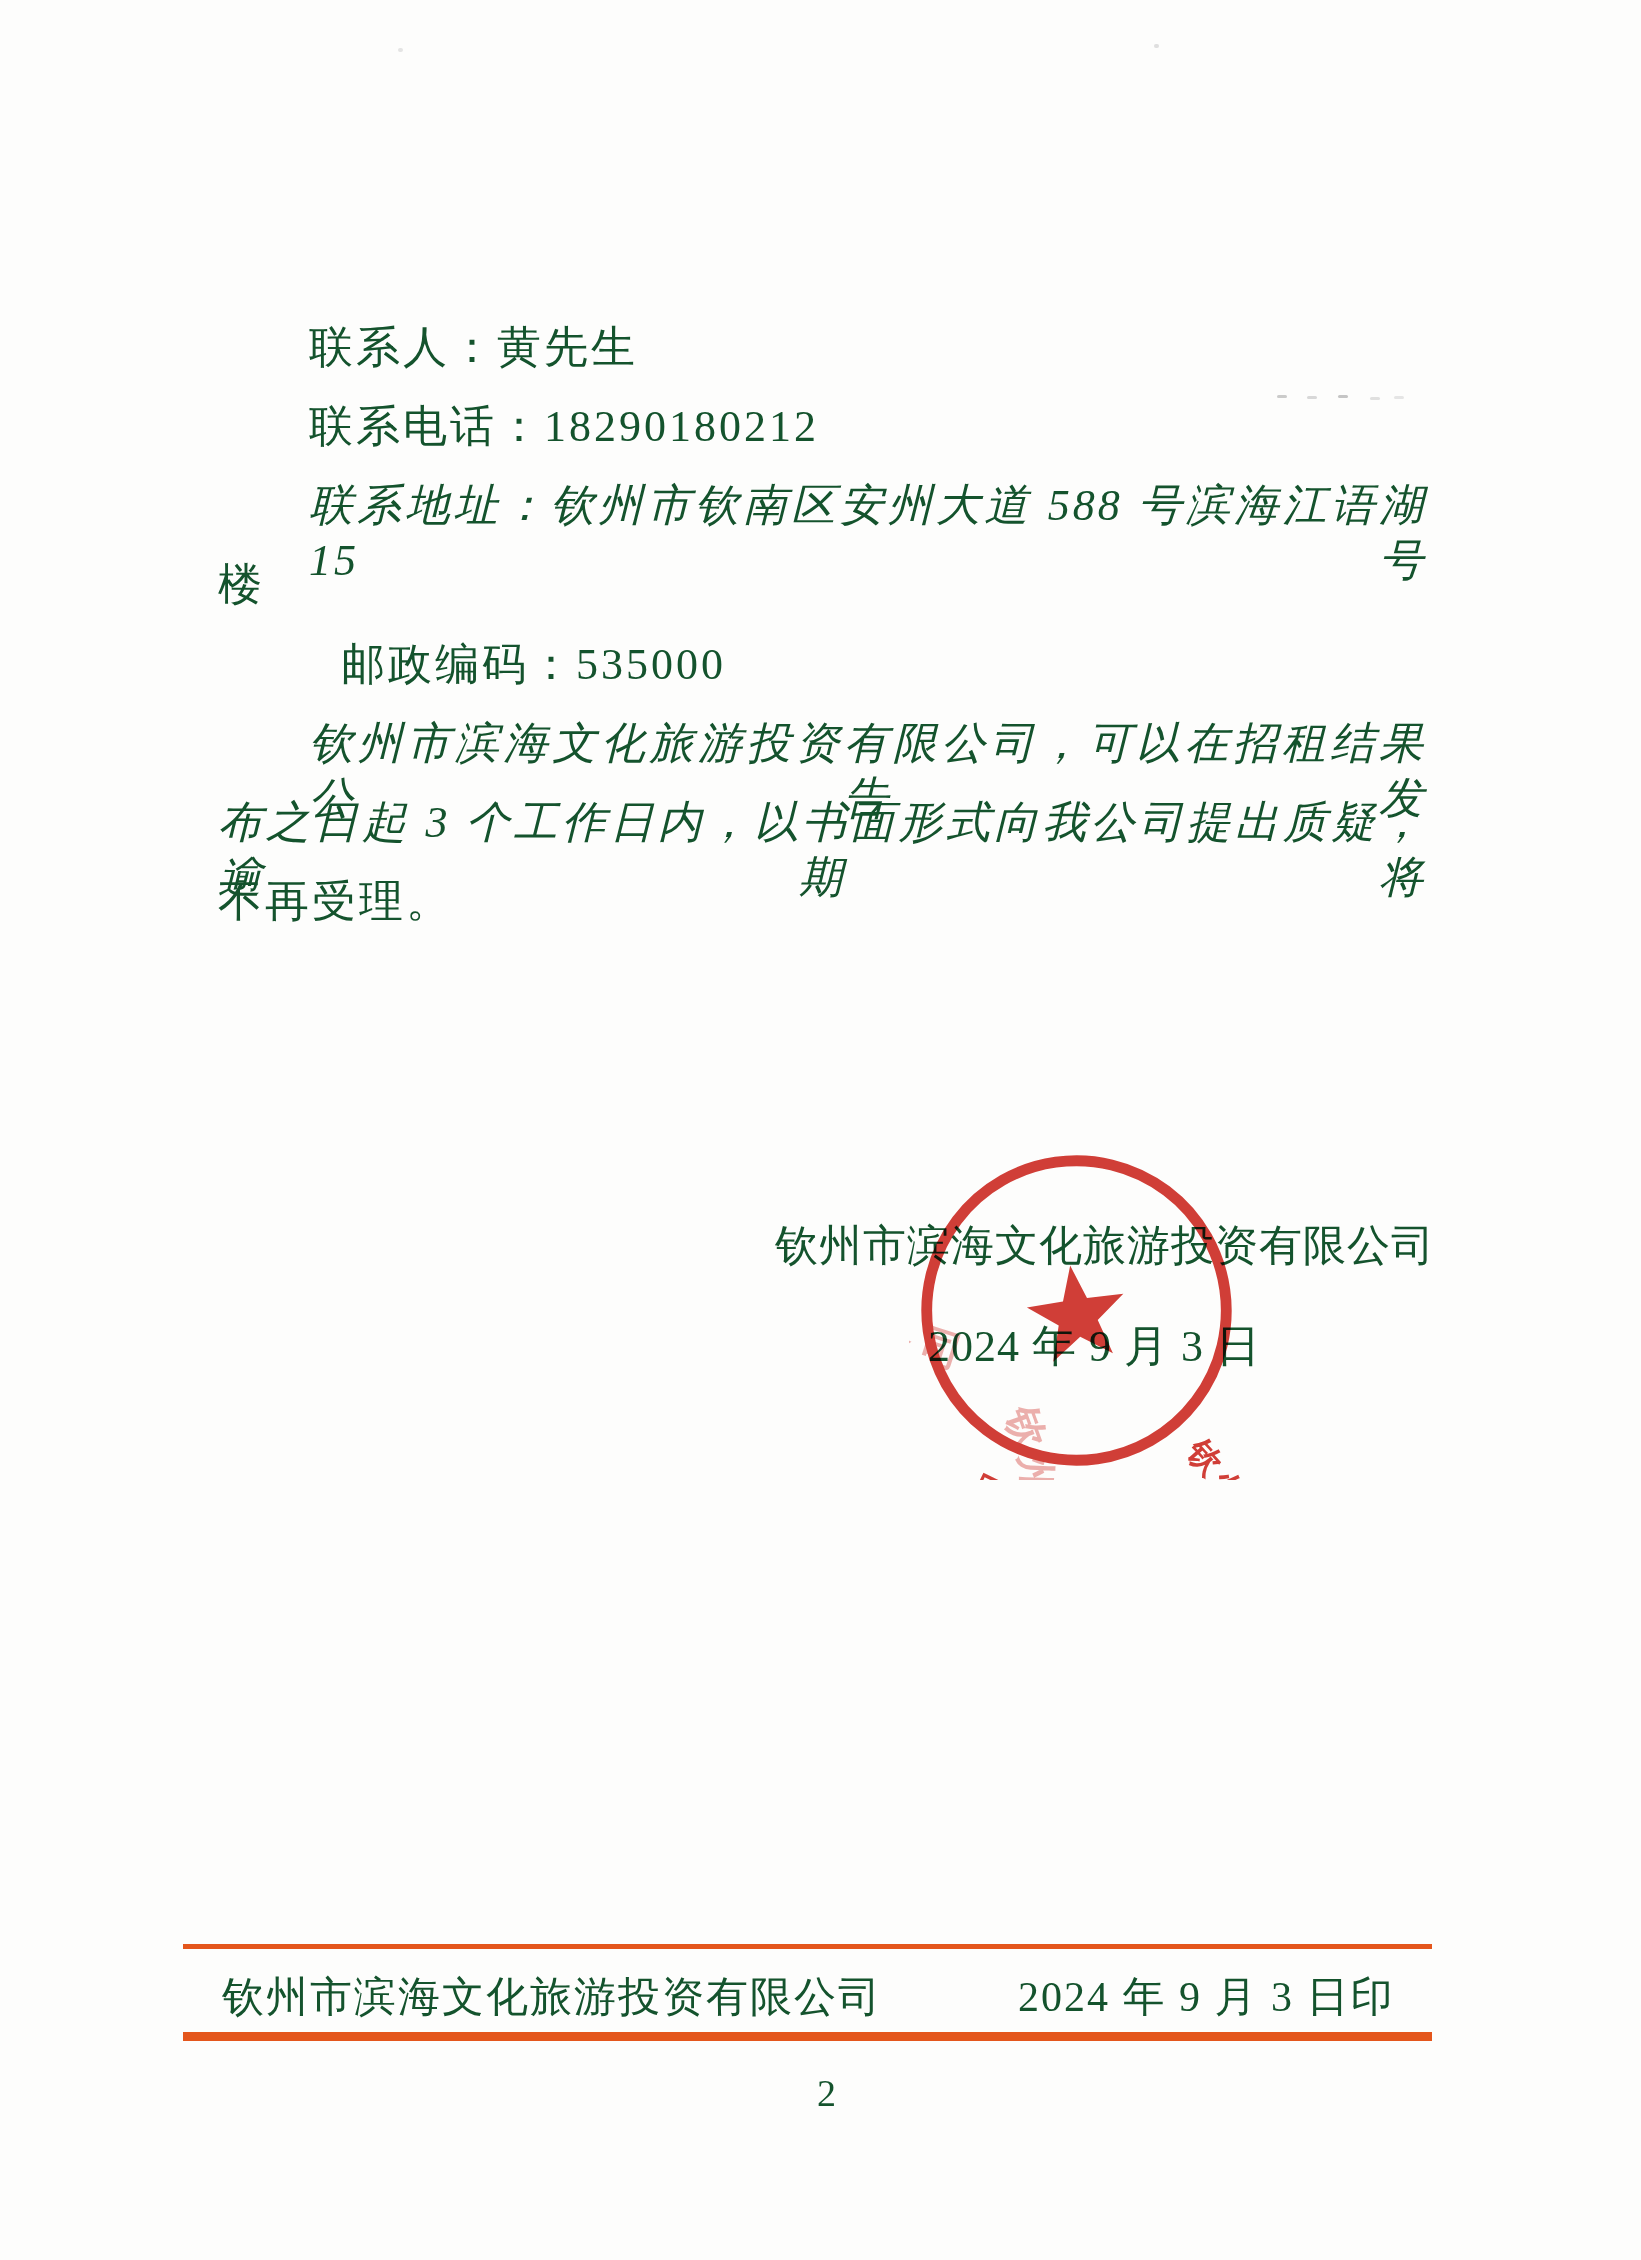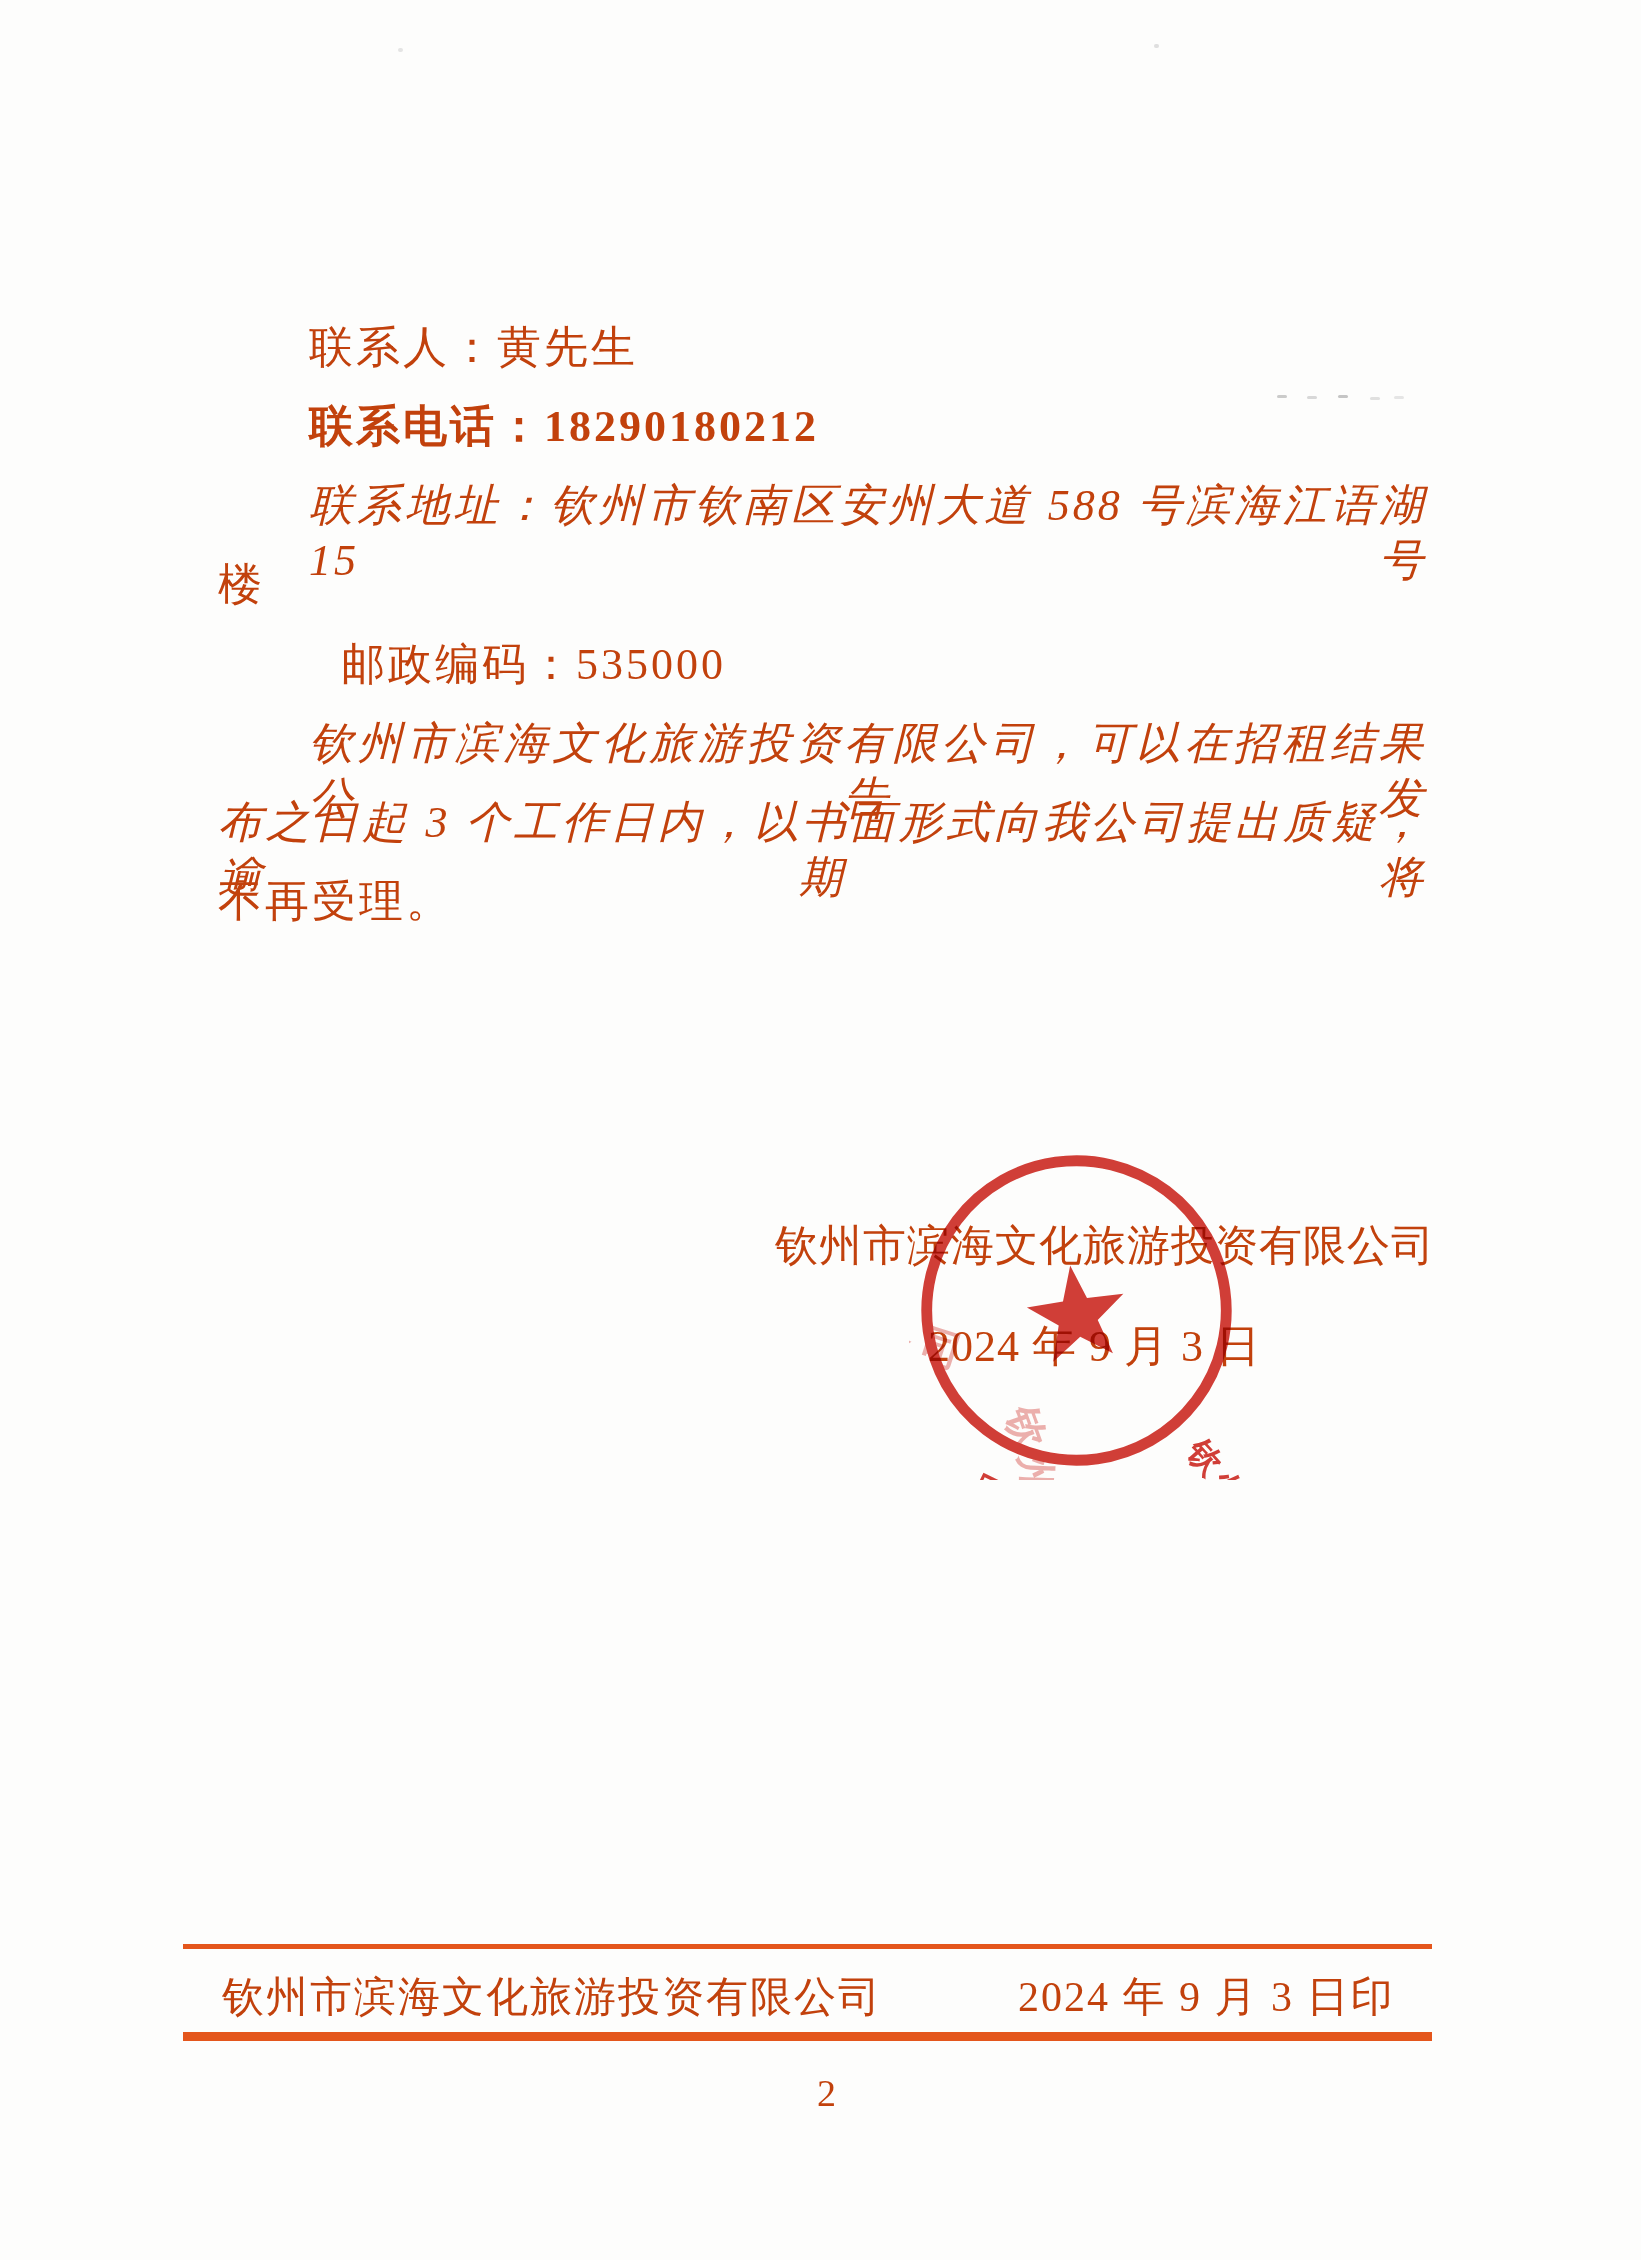--- a/index.html
+++ b/index.html
@@ -3,21 +3,21 @@
 <meta charset="utf-8">
 <style>
   html,body{margin:0;padding:0;background:#e8e8e8;}
   .page{
     position:relative;
     width:1641px;height:2260px;
     margin:0 auto;
     background:#fdfdfc;
     overflow:hidden;
     font-family:"Liberation Serif","DejaVu Serif",serif;
-    color:#c2410c;
+    color:#14532d;
   }
   .line{
     position:absolute;
     font-size:44px;
     line-height:55px;
     letter-spacing:3px;
     white-space:nowrap;
   }
   .just{
     white-space:normal;
@@ -53,21 +53,21 @@
   }
   .seal text{font-family:"Liberation Serif","DejaVu Serif",serif;font-weight:bold;}
   .speck{position:absolute;background:#9a9a9a;opacity:.5;border-radius:2px;}
 </style>
 </head>
 <body>
 
 <div class="page">
 
   <div class="line" style="left:309px;top:320px;">联系人：黄先生</div>
-  <div class="line" style="left:309px;top:399px;font-weight:bold;">联系电话：18290180212</div>
+  <div class="line" style="left:309px;top:399px;">联系电话：18290180212</div>
   <div class="line just" style="left:309px;top:478px;width:1117px;">联系地址：钦州市钦南区安州大道 588 号滨海江语湖 15 号</div>
   <div class="line" style="left:218px;top:557px;">楼</div>
   <div class="line" style="left:309px;top:637px;margin-left:32px;">邮政编码：535000</div>
   <div class="line just" style="left:309px;top:716px;width:1117px;">钦州市滨海文化旅游投资有限公司，可以在招租结果公告发</div>
   <div class="line just" style="left:218px;top:795px;width:1208px;">布之日起 3 个工作日内，以书面形式向我公司提出质疑，逾期将</div>
   <div class="line" style="left:218px;top:874px;text-align:right;">不再受理。</div>
 
   <div class="sig" style="left:775px;top:1217px;">钦州市滨海文化旅游投资有限公司</div>
   <div class="sig" style="left:928px;top:1317px;font-size:44px;">2024 年 9 月 3 日</div>
 

